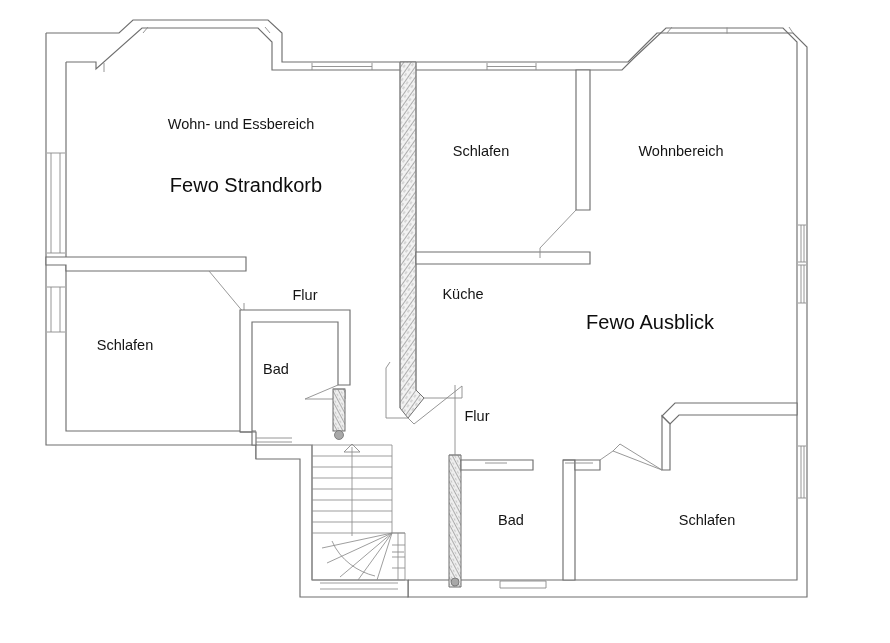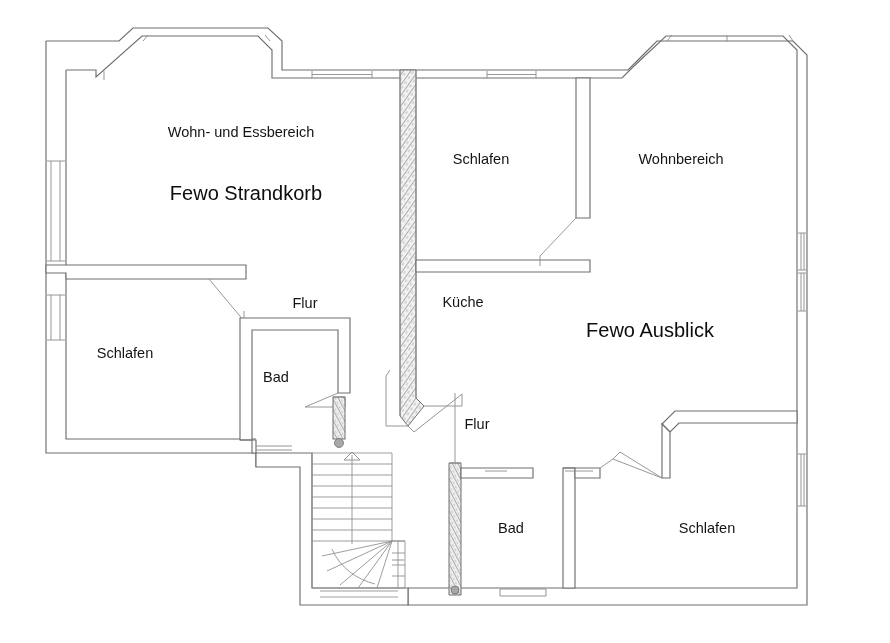--- a/index.html
+++ b/index.html
@@ -11,21 +11,21 @@
   body {
     width: 890px;
     height: 643px;
     font-family: "Liberation Sans", sans-serif;
     position: relative;
     overflow: hidden;
   }
   #plan-root {
     position: absolute;
     left: 0;
-    top: 8px;
+    top: 0;
     width: 890px;
     height: 461px;
   }
   svg#floorplan {
     display: block;
     width: 890px;
     height: 643px;
     background: #ffffff;
   }
   .wall-line {

